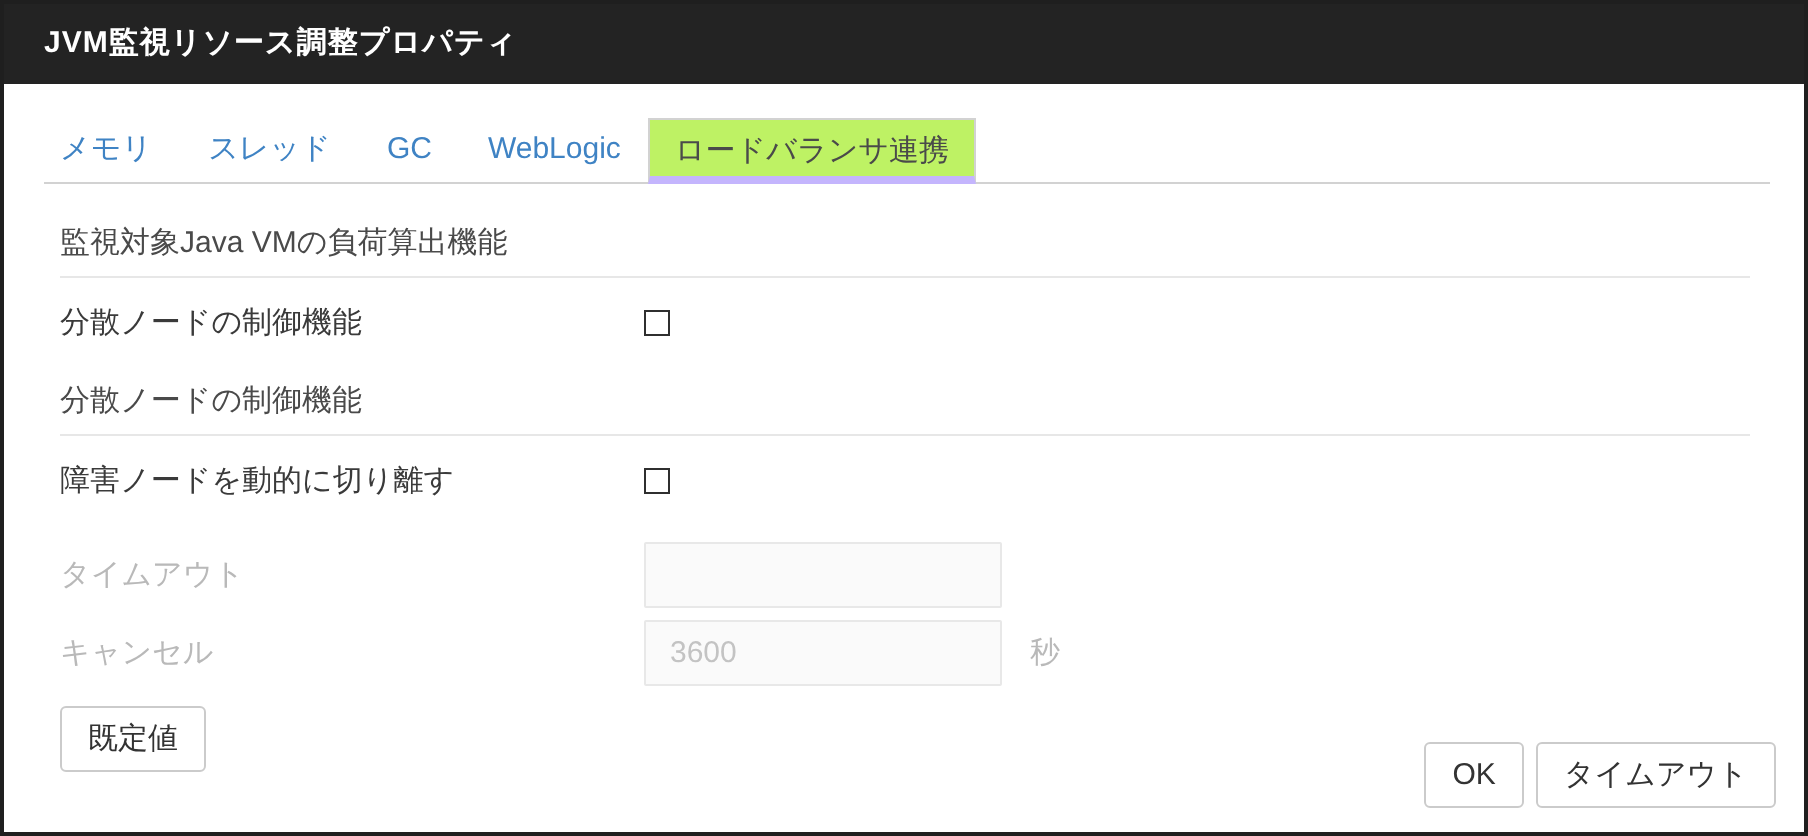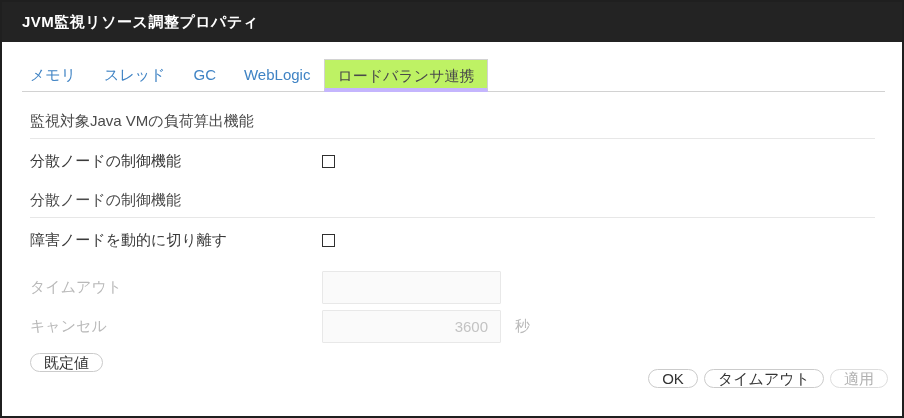--- a/index.html
+++ b/index.html
@@ -97,49 +97,48 @@
     box-sizing: border-box;
     width: 179px;
     height: 33px;
     padding: 14px 12px;
     background: var(--input-bg, #fafafa);
     border: 1px solid var(--input-border, #e8e8e8);
     border-radius: 1px;
     font-size: 15px;
     font-family: "Liberation Sans", "DejaVu Sans", sans-serif;
     color: var(--input-value-text, #c3c3c3);
-    text-align: right;
   }
   .unit {
     margin-left: 14px;
     font-size: 15px;
     color: var(--disabled-text, #b9b9b9);
   }
   .btn {
     box-sizing: border-box;
-    height: 19px;
+    height: 33px;
     padding: 0 13px;
     background: #ffffff;
     border: 1px solid var(--button-border, #cbcbcb);
-    border-radius: 13px;
+    border-radius: 3px;
     font-size: 15px;
     font-family: "Liberation Sans", "DejaVu Sans", sans-serif;
     color: var(--button-text, #333333);
     cursor: pointer;
   }
   .default-btn { margin-top: 10px; }
   .btn.disabled {
     color: var(--apply-disabled-text, #b0b0b0);
     border-color: var(--apply-disabled-border, #dddddd);
     cursor: default;
   }
   .footer {
     position: absolute;
     right: 14px;
-    bottom: 28px;
+    bottom: 12px;
     display: flex;
     gap: 6px;
   }
 </style>
 </head>
 <body>
 
 <div class="dialog">
 
   <div class="titlebar">JVM監視リソース調整プロパティ</div>
@@ -187,16 +186,15 @@
       </span>
     </div>
 
     <button class="btn default-btn">既定値</button>
 
   </div>
 
   <div class="footer">
     <button class="btn">OK</button>
     <button class="btn">タイムアウト</button>
-    <button class="btn disabled" disabled="">適用</button>
   </div>
 
 </div>
 
 </body></html>

